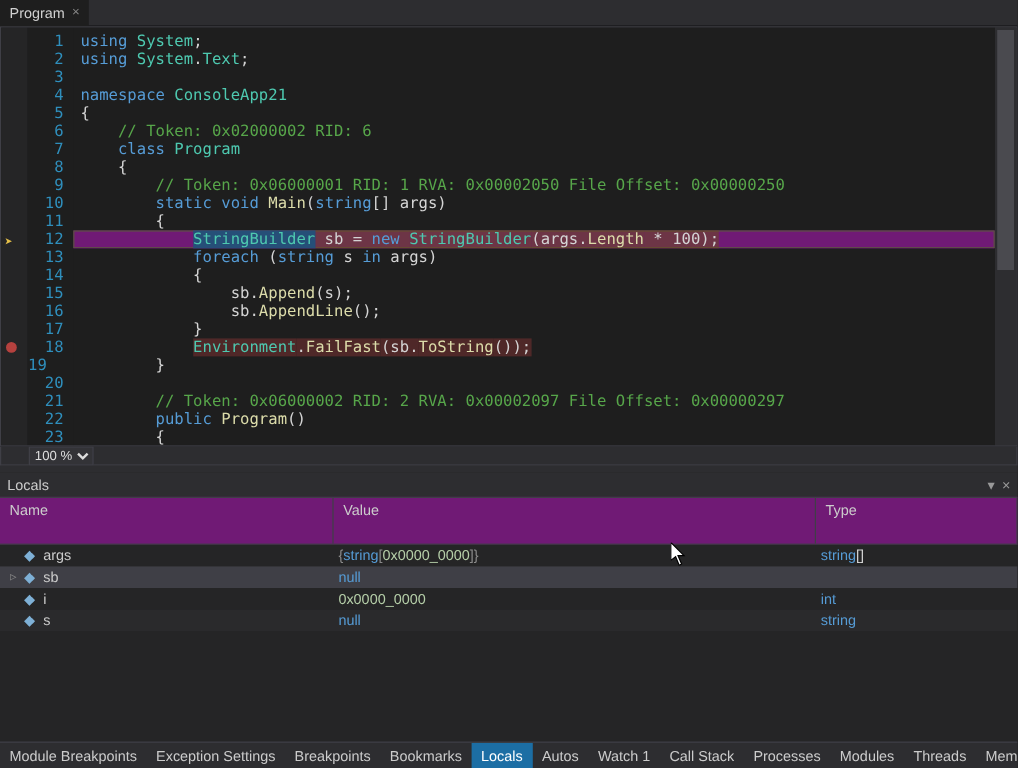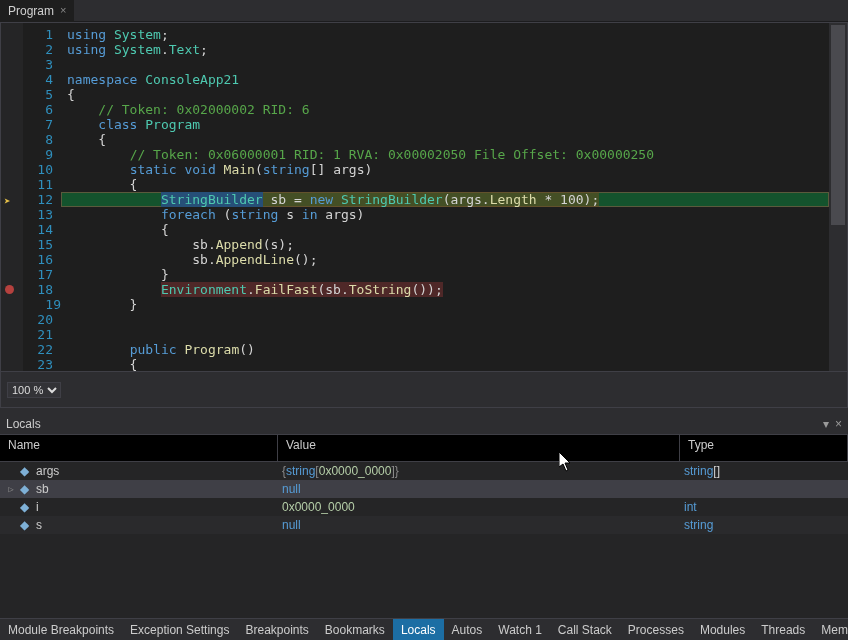--- a/index.html
+++ b/index.html
@@ -23,36 +23,36 @@
   .lineno-col { width: 38px; background: #1e1e1e; text-align: right; padding-right: 8px; }
   .code-col { flex: 1; background: #1e1e1e; position: relative; overflow: hidden; }
   .scroll-col { width: 18px; background: #2d2d30; display: flex; flex-direction: column; }
   .scroll-thumb { width: 14px; margin: 2px; background: #4a4a4f; height: 200px; border-radius: 0; }
   .row { height: 15px; line-height: 15px; font-family: Consolas, monospace; font-size: 13px; white-space: pre; }
   .lineno { color: #2f8fbd; font-size: 13px; font-family: Consolas, monospace; }
   .gut { position: relative; }
   .bp { position: absolute; left: 4px; top: 3px; width: 9px; height: 9px; background: #b5413e; border-radius: 50%; }
   .arrow { position: absolute; left: 3px; top: 2px; font-size: 11px; color: #e6c049; }
   .code-line { position: absolute; left: 0; right: 0; height: 15px; padding-left: 6px; }
-  .hl-current { background: #14532d; box-shadow: inset 0 0 0 1px #5a5a3c; }
+  .hl-current { background: #701a75; box-shadow: inset 0 0 0 1px #5a5a3c; }
   .hl-exec { background: rgba(108, 77, 31, 0.55); }
   .hl-err { background: rgba(120, 50, 50, 0.55); }
   .sel { background: #264f78; }
   .kw { color: #569cd6; }
   .cls { color: #4ec9b0; }
   .com { color: #57a64a; }
   .fn  { color: #dcdcaa; }
   .pl  { color: #d4d4d4; }
-  .zoombar { height: 36px; background: #2d2d30; color: #ccc; display: flex; align-items: center; padding: 0 6px; border: 1px solid #3f3f46; border-top: none; }
+  .zoombar { height: 16px; background: #2d2d30; color: #ccc; display: flex; align-items: center; padding: 0 23px; border: 1px solid #3f3f46; border-top: none; }
   .zoombar select { background: #333337; color: #ddd; border: 1px solid #3f3f46; font-size: 11px; height: 16px; }
   .panelgap { height: 6px; background: #2d2d30; }
   .locals { flex: 1; display: flex; flex-direction: column; background: #252526; }
   .locals-head { height: 20px; display: flex; align-items: center; justify-content: space-between; padding: 0 6px; background: #2d2d30; color: #ccc; }
   .locals-head .icons { display: flex; gap: 6px; color: #999; font-size: 12px; }
-  .grid-head { display: flex; height: 28px; background: #000000; border-top: 1px solid #3f3f46; border-bottom: 1px solid #3f3f46; }
+  .grid-head { display: flex; height: 40px; background: #701a75; border-top: 1px solid #3f3f46; border-bottom: 1px solid #3f3f46; }
   .grid-head div { padding: 3px 8px; color: #ccc; border-right: 1px solid #3f3f46; }
   .col-name { width: 278px; }
   .col-value { width: 402px; }
   .col-type { flex: 1; }
   .grow { display: flex; height: 18px; align-items: center; font-size: 12px; }
   .grow .c-name  { width: 278px; padding-left: 6px; display: flex; align-items: center; gap: 4px; color: #ccc; }
   .grow .c-value { width: 402px; padding-left: 4px; color: #c77f6a; }
   .grow .c-type  { flex: 1; padding-left: 4px; }
   .grow .tw { width: 10px; display: inline-block; text-align: center; color: #888; font-size: 9px; font-family: Consolas, monospace; }
   .cube { width: 12px; height: 12px; display: inline-block; color: #7eb0d6; font-size: 12px; line-height: 12px; }
@@ -118,21 +118,21 @@
       <div class="row lineno" style="position: absolute; top: 124px; right: 8px;">9</div>
       <div class="row lineno" style="position: absolute; top: 139px; right: 8px; text-align: right;">10</div>
       <div class="row lineno" style="position: absolute; top: 154px; right: 8px;">11</div>
       <div class="row lineno" style="position: absolute; top: 169px; right: 8px;">12</div>
       <div class="row lineno" style="position: absolute; top: 184px; right: 8px;">13</div>
       <div class="row lineno" style="position: absolute; top: 199px; right: 8px;">14</div>
       <div class="row lineno" style="position: absolute; top: 214px; right: 8px;">15</div>
       <div class="row lineno" style="position: absolute; top: 229px; right: 8px;">16</div>
       <div class="row lineno" style="position: absolute; top: 244px; right: 8px;">17</div>
       <div class="row lineno" style="position: absolute; top: 259px; right: 8px;">18</div>
-      <div class="row lineno" style="position: absolute; top: 274px; right: 0; margin-left: 18px;">19</div>
+      <div class="row lineno" style="position: absolute; top: 274px; right: 22px; margin-left: 18px;">19</div>
       <div class="row lineno" style="position: absolute; top: 289px; right: 8px;">20</div>
       <div class="row lineno" style="position: absolute; top: 304px; right: 8px;">21</div>
       <div class="row lineno" style="position: absolute; top: 319px; right: 8px;">22</div>
       <div class="row lineno" style="position: absolute; top: 334px; right: 8px;">23</div>
     </div>
   <div class="code-col" id="code">
       <div class="row code-line" style="top: 4px;"><span class="kw">using</span><span class="pl"> </span><span class="cls">System</span><span class="pl">;</span></div>
       <div class="row code-line" style="top: 19px;"><span class="kw">using</span><span class="pl"> </span><span class="cls">System</span><span class="pl">.</span><span class="cls">Text</span><span class="pl">;</span></div>
       <div class="row code-line" style="top: 34px;"></div>
       <div class="row code-line" style="top: 49px;"><span class="kw">namespace</span><span class="pl"> </span><span class="cls">ConsoleApp21</span></div>
@@ -145,20 +145,21 @@
       <div class="row code-line" style="top: 154px;"><span class="pl">        {</span></div>
       <div class="row code-line hl-current" style="top: 169px;"><span class="pl">            </span><span class="cls sel">StringBuilder</span><span class="pl hl-exec"> sb = </span><span class="kw hl-exec">new</span><span class="pl hl-exec"> </span><span class="cls hl-exec">StringBuilder</span><span class="pl hl-exec">(args.</span><span class="fn hl-exec">Length</span><span class="pl hl-exec"> * 100);</span></div>
       <div class="row code-line" style="top: 184px;"><span class="pl">            </span><span class="kw">foreach</span><span class="pl"> (</span><span class="kw">string</span><span class="pl"> s </span><span class="kw">in</span><span class="pl"> args)</span></div>
       <div class="row code-line" style="top: 199px;"><span class="pl">            {</span></div>
       <div class="row code-line" style="top: 214px;"><span class="pl">                sb.</span><span class="fn">Append</span><span class="pl">(s);</span></div>
       <div class="row code-line" style="top: 229px;"><span class="pl">                sb.</span><span class="fn">AppendLine</span><span class="pl">();</span></div>
       <div class="row code-line" style="top: 244px;"><span class="pl">            }</span></div>
       <div class="row code-line" style="top: 259px;"><span class="pl">            </span><span class="cls hl-err">Environment</span><span class="pl hl-err">.</span><span class="fn hl-err">FailFast</span><span class="pl hl-err">(sb.</span><span class="fn hl-err">ToString</span><span class="pl hl-err">());</span></div>
       <div class="row code-line" style="top: 274px;"><span class="pl">        }</span></div>
       <div class="row code-line" style="top: 289px;"></div>
+      <div class="row code-line" style="top: 304px;"><span class="pl">        </span><span class="com">// Token: 0x06000002 RID: 2 RVA: 0x00002097 File Offset: 0x00000297</span></div>
       <div class="row code-line" style="top: 319px;"><span class="pl">        </span><span class="kw">public</span><span class="pl"> </span><span class="fn">Program</span><span class="pl">()</span></div>
       <div class="row code-line" style="top: 334px;"><span class="pl">        {</span></div>
     </div>
   <div class="scroll-col">
     <div class="scroll-thumb"></div>
   </div>
 </div>
 
 <div class="zoombar">
   <select><option>100 %</option></select>

